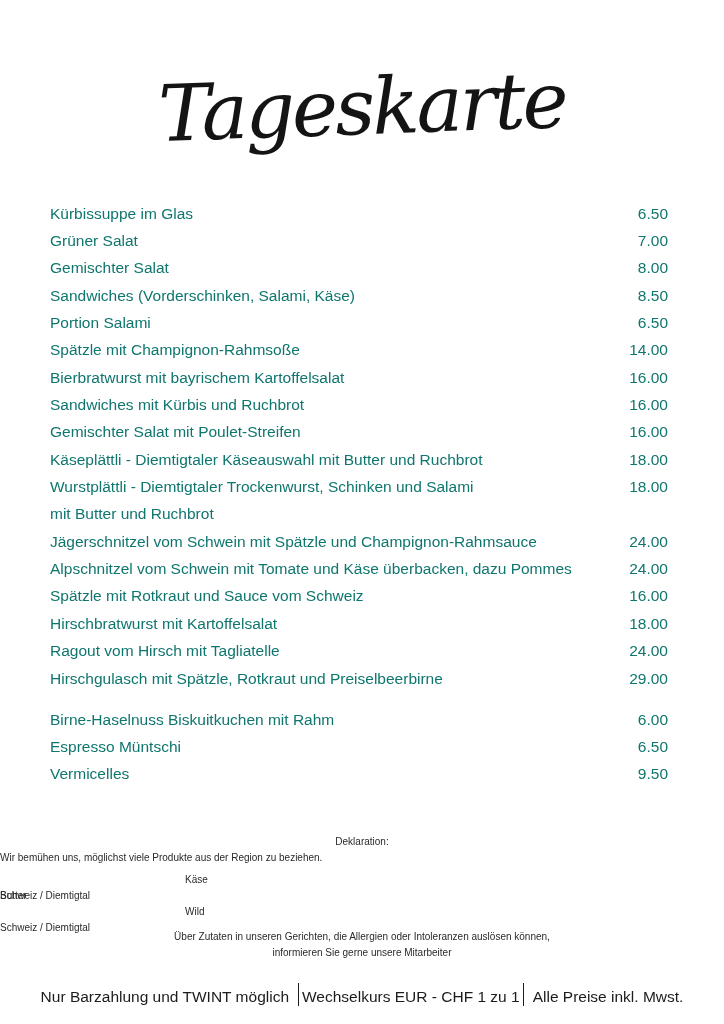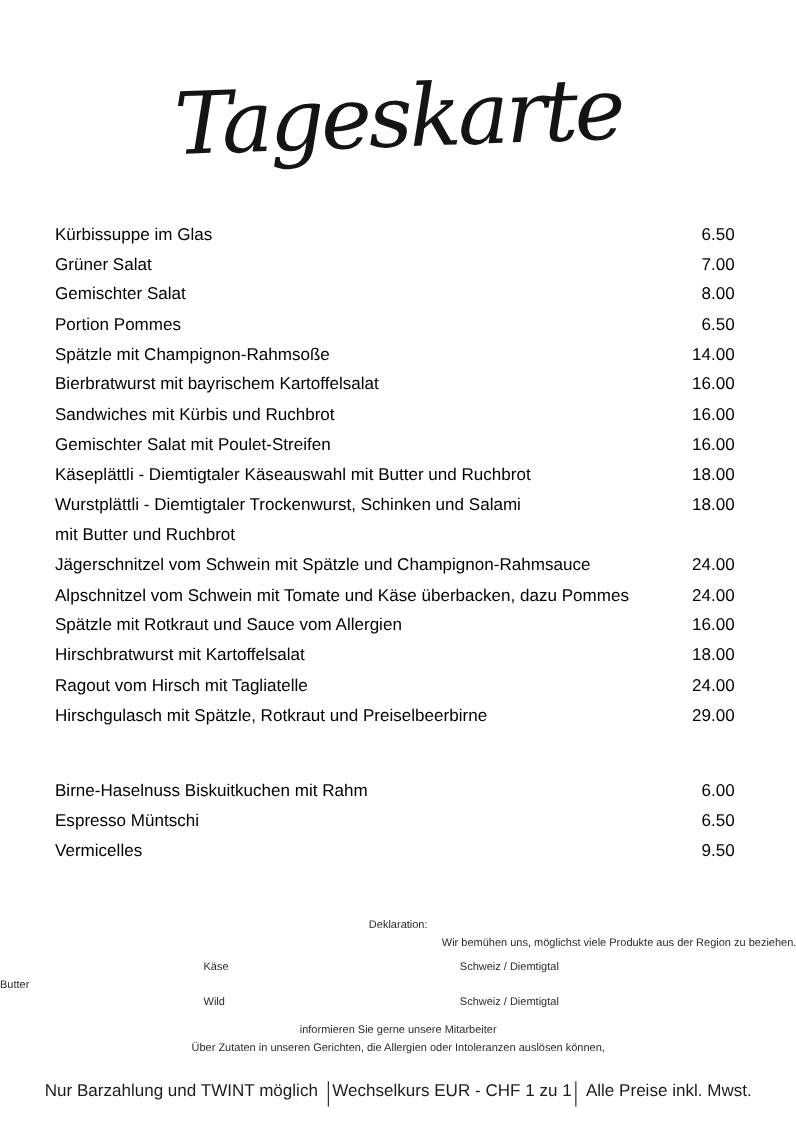--- a/index.html
+++ b/index.html
@@ -46,52 +46,52 @@
     left: 50px;
     right: 56px;
     top: 706px;
   }
   .menu-row {
     height: 27.35px;
     display: flex;
     justify-content: space-between;
     align-items: center;
     font-size: 15.5px;
-    color: #000000;
+    color: #0f766e;
   }
   .item-name { white-space: nowrap; }
   .item-price { white-space: nowrap; text-align: left; }
 
   
   .declaration {
     position: absolute;
     top: 834px;
     left: 0;
     width: 724px;
     font-size: 10px;
     line-height: 16px;
     color: #2a2a2a;
   }
   .decl-heading { text-align: center; }
-  .decl-intro   { text-align: right; }
+  .decl-intro   { text-align: left; }
   .origin-table { margin-top: 6px; }
-  .origin-row   { display: flex; height: 16px; }
+  .origin-row   { display: flex; height: 16px; flex-direction: column; }
   .origin-cat   { margin-left: 185px; width: 233px; }
   .origin-val   { }
   .allergy-note { margin-top: 9px; text-align: center; }
 
   
   .footer {
     position: absolute;
     top: 983px;
     left: 0;
     width: 724px;
     display: flex;
     justify-content: center;
-    align-items: flex-start;
+    align-items: flex-end;
     font-size: 15.5px;
     color: #1c1c1c;
     white-space: nowrap;
   }
   .footer .bar {
     display: inline-block;
     width: 0;
     height: 23px;
     border-left: 1.5px solid #1c1c1c;
   }
@@ -112,21 +112,25 @@
       </div>
       <div class="menu-row">
         <span class="item-name">Grüner Salat</span>
         <span class="item-price">7.00</span>
       </div>
       <div class="menu-row">
         <span class="item-name">Gemischter Salat</span>
         <span class="item-price">8.00</span>
       </div>
       <div class="menu-row">
-        <span class="item-name">Portion Pommes</span>
+        <span class="item-name">Sandwiches (Vorderschinken, Salami, Käse)</span>
+        <span class="item-price">8.50</span>
+      </div>
+      <div class="menu-row">
+        <span class="item-name">Portion Salami</span>
         <span class="item-price">6.50</span>
       </div>
       <div class="menu-row">
         <span class="item-name">Spätzle mit Champignon-Rahmsoße</span>
         <span class="item-price">14.00</span>
       </div>
       <div class="menu-row">
         <span class="item-name">Bierbratwurst mit bayrischem Kartoffelsalat</span>
         <span class="item-price">16.00</span>
       </div>
@@ -152,21 +156,21 @@
       </div>
       <div class="menu-row">
         <span class="item-name">Jägerschnitzel vom Schwein mit Spätzle und Champignon-Rahmsauce</span>
         <span class="item-price">24.00</span>
       </div>
       <div class="menu-row">
         <span class="item-name">Alpschnitzel vom Schwein mit Tomate und Käse überbacken, dazu Pommes</span>
         <span class="item-price">24.00</span>
       </div>
       <div class="menu-row">
-        <span class="item-name">Spätzle mit Rotkraut und Sauce vom Allergien</span>
+        <span class="item-name">Spätzle mit Rotkraut und Sauce vom Schweiz</span>
         <span class="item-price">16.00</span>
       </div>
       <div class="menu-row">
         <span class="item-name">Hirschbratwurst mit Kartoffelsalat</span>
         <span class="item-price">18.00</span>
       </div>
       <div class="menu-row">
         <span class="item-name">Ragout vom Hirsch mit Tagliatelle</span>
         <span class="item-price">24.00</span>
       </div>
@@ -201,22 +205,22 @@
         </div>
         <div class="origin-row">
           <span class="origin-val">Butter</span>
         </div>
         <div class="origin-row">
           <span class="origin-cat">Wild</span>
           <span class="origin-val">Schweiz / Diemtigtal</span>
         </div>
       </div>
     <div class="allergy-note">
+      <div>Über Zutaten in unseren Gerichten, die Allergien oder Intoleranzen auslösen können,</div>
       <div>informieren Sie gerne unsere Mitarbeiter</div>
-      <div>Über Zutaten in unseren Gerichten, die Allergien oder Intoleranzen auslösen können,</div>
     </div>
   </div>
 
   <div class="footer">
     <span>Nur Barzahlung und TWINT möglich</span>
     <span class="bar first"></span>
     <span>Wechselkurs EUR - CHF 1 zu 1</span>
     <span class="bar second"></span>
     <span>Alle Preise inkl. Mwst.</span>
   </div>

